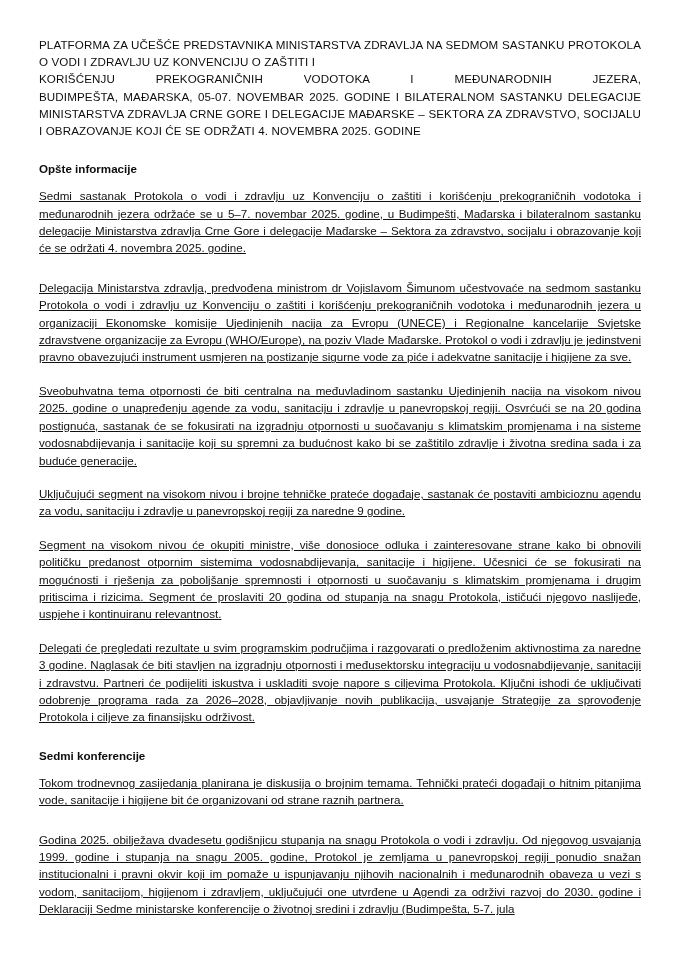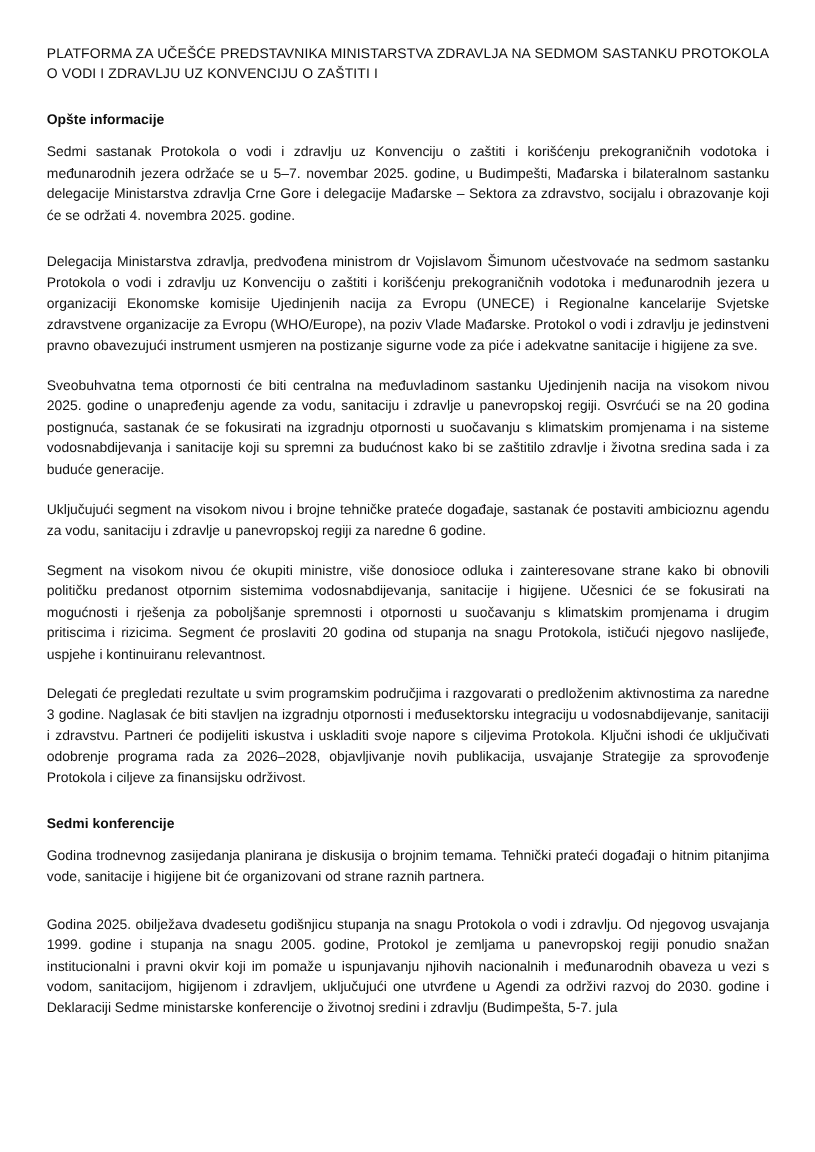--- a/index.html
+++ b/index.html
@@ -62,53 +62,56 @@
   }
 
   p.body-par {
     font-size: 11.6px;
     line-height: 17.4px;
     text-align: justify;
     text-align-last: left;
     margin: 0 0 16px 0;
     color: #111111;
     hyphens: none;
+    text-decoration: underline;
   }
 
   p.body-par.tight-after {
     margin-bottom: 22px;
   }
 
   .heading-block {
     margin-top: 4px;
   }
 </style>
 </head>
 <body>
 
 <div class="page">
 
   <div class="doc-title">
     <span class="title-line-a">PLATFORMA ZA UČEŠĆE PREDSTAVNIKA MINISTARSTVA ZDRAVLJA NA SEDMOM SASTANKU PROTOKOLA O VODI I ZDRAVLJU UZ KONVENCIJU O ZAŠTITI I</span>
+    <span class="title-line-b">KORIŠĆENJU PREKOGRANIČNIH VODOTOKA I MEĐUNARODNIH JEZERA,</span>
+    <span class="title-line-c">BUDIMPEŠTA, MAĐARSKA, 05-07. NOVEMBAR 2025. GODINE I BILATERALNOM SASTANKU DELEGACIJE MINISTARSTVA ZDRAVLJA CRNE GORE I DELEGACIJE MAĐARSKE – SEKTORA ZA ZDRAVSTVO, SOCIJALU I OBRAZOVANJE KOJI ĆE SE ODRŽATI 4. NOVEMBRA 2025. GODINE</span>
   </div>
 
   <h2 class="section-heading">Opšte informacije</h2>
 
   <p class="body-par tight-after">Sedmi sastanak Protokola o vodi i zdravlju uz Konvenciju o zaštiti i korišćenju prekograničnih vodotoka i međunarodnih jezera održaće se u 5–7. novembar 2025. godine, u Budimpešti, Mađarska i bilateralnom sastanku delegacije Ministarstva zdravlja Crne Gore i delegacije Mađarske – Sektora za zdravstvo, socijalu i obrazovanje koji će se održati 4. novembra 2025. godine.</p>
 
   <p class="body-par">Delegacija Ministarstva zdravlja, predvođena ministrom dr Vojislavom Šimunom učestvovaće na sedmom sastanku Protokola o vodi i zdravlju uz Konvenciju o zaštiti i korišćenju prekograničnih vodotoka i međunarodnih jezera u organizaciji Ekonomske komisije Ujedinjenih nacija za Evropu (UNECE) i Regionalne kancelarije Svjetske zdravstvene organizacije za Evropu (WHO/Europe), na poziv Vlade Mađarske. Protokol o vodi i zdravlju je jedinstveni pravno obavezujući instrument usmjeren na postizanje sigurne vode za piće i adekvatne sanitacije i higijene za sve.</p>
 
   <p class="body-par">Sveobuhvatna tema otpornosti će biti centralna na međuvladinom sastanku Ujedinjenih nacija na visokom nivou 2025. godine o unapređenju agende za vodu, sanitaciju i zdravlje u panevropskoj regiji. Osvrćući se na 20 godina postignuća, sastanak će se fokusirati na izgradnju otpornosti u suočavanju s klimatskim promjenama i na sisteme vodosnabdijevanja i sanitacije koji su spremni za budućnost kako bi se zaštitilo zdravlje i životna sredina sada i za buduće generacije.</p>
 
-  <p class="body-par">Uključujući segment na visokom nivou i brojne tehničke prateće događaje, sastanak će postaviti ambicioznu agendu za vodu, sanitaciju i zdravlje u panevropskoj regiji za naredne 6 godine.</p>
+  <p class="body-par">Uključujući segment na visokom nivou i brojne tehničke prateće događaje, sastanak će postaviti ambicioznu agendu za vodu, sanitaciju i zdravlje u panevropskoj regiji za naredne 9 godine.</p>
 
   <p class="body-par">Segment na visokom nivou će okupiti ministre, više donosioce odluka i zainteresovane strane kako bi obnovili političku predanost otpornim sistemima vodosnabdijevanja, sanitacije i higijene. Učesnici će se fokusirati na mogućnosti i rješenja za poboljšanje spremnosti i otpornosti u suočavanju s klimatskim promjenama i drugim pritiscima i rizicima. Segment će proslaviti 20 godina od stupanja na snagu Protokola, ističući njegovo naslijeđe, uspjehe i kontinuiranu relevantnost.</p>
 
 
   <p class="body-par tight-after">Delegati će pregledati rezultate u svim programskim područjima i razgovarati o predloženim aktivnostima za naredne 3 godine. Naglasak će biti stavljen na izgradnju otpornosti i međusektorsku integraciju u vodosnabdijevanje, sanitaciji i zdravstvu. Partneri će podijeliti iskustva i uskladiti svoje napore s ciljevima Protokola. Ključni ishodi će uključivati odobrenje programa rada za 2026–2028, objavljivanje novih publikacija, usvajanje Strategije za sprovođenje Protokola i ciljeve za finansijsku održivost.</p>
 
   <h2 class="section-heading heading-block">Sedmi konferencije</h2>
 
-  <p class="body-par tight-after">Godina trodnevnog zasijedanja planirana je diskusija o brojnim temama. Tehnički prateći događaji o hitnim pitanjima vode, sanitacije i higijene bit će organizovani od strane raznih partnera.</p>
+  <p class="body-par tight-after">Tokom trodnevnog zasijedanja planirana je diskusija o brojnim temama. Tehnički prateći događaji o hitnim pitanjima vode, sanitacije i higijene bit će organizovani od strane raznih partnera.</p>
 
   <p class="body-par">Godina 2025. obilježava dvadesetu godišnjicu stupanja na snagu Protokola o vodi i zdravlju. Od njegovog usvajanja 1999. godine i stupanja na snagu 2005. godine, Protokol je zemljama u panevropskoj regiji ponudio snažan institucionalni i pravni okvir koji im pomaže u ispunjavanju njihovih nacionalnih i međunarodnih obaveza u vezi s vodom, sanitacijom, higijenom i zdravljem, uključujući one utvrđene u Agendi za održivi razvoj do 2030. godine i Deklaraciji Sedme ministarske konferencije o životnoj sredini i zdravlju (Budimpešta, 5-7. jula</p>
 
 </div>
 
 </body></html>

